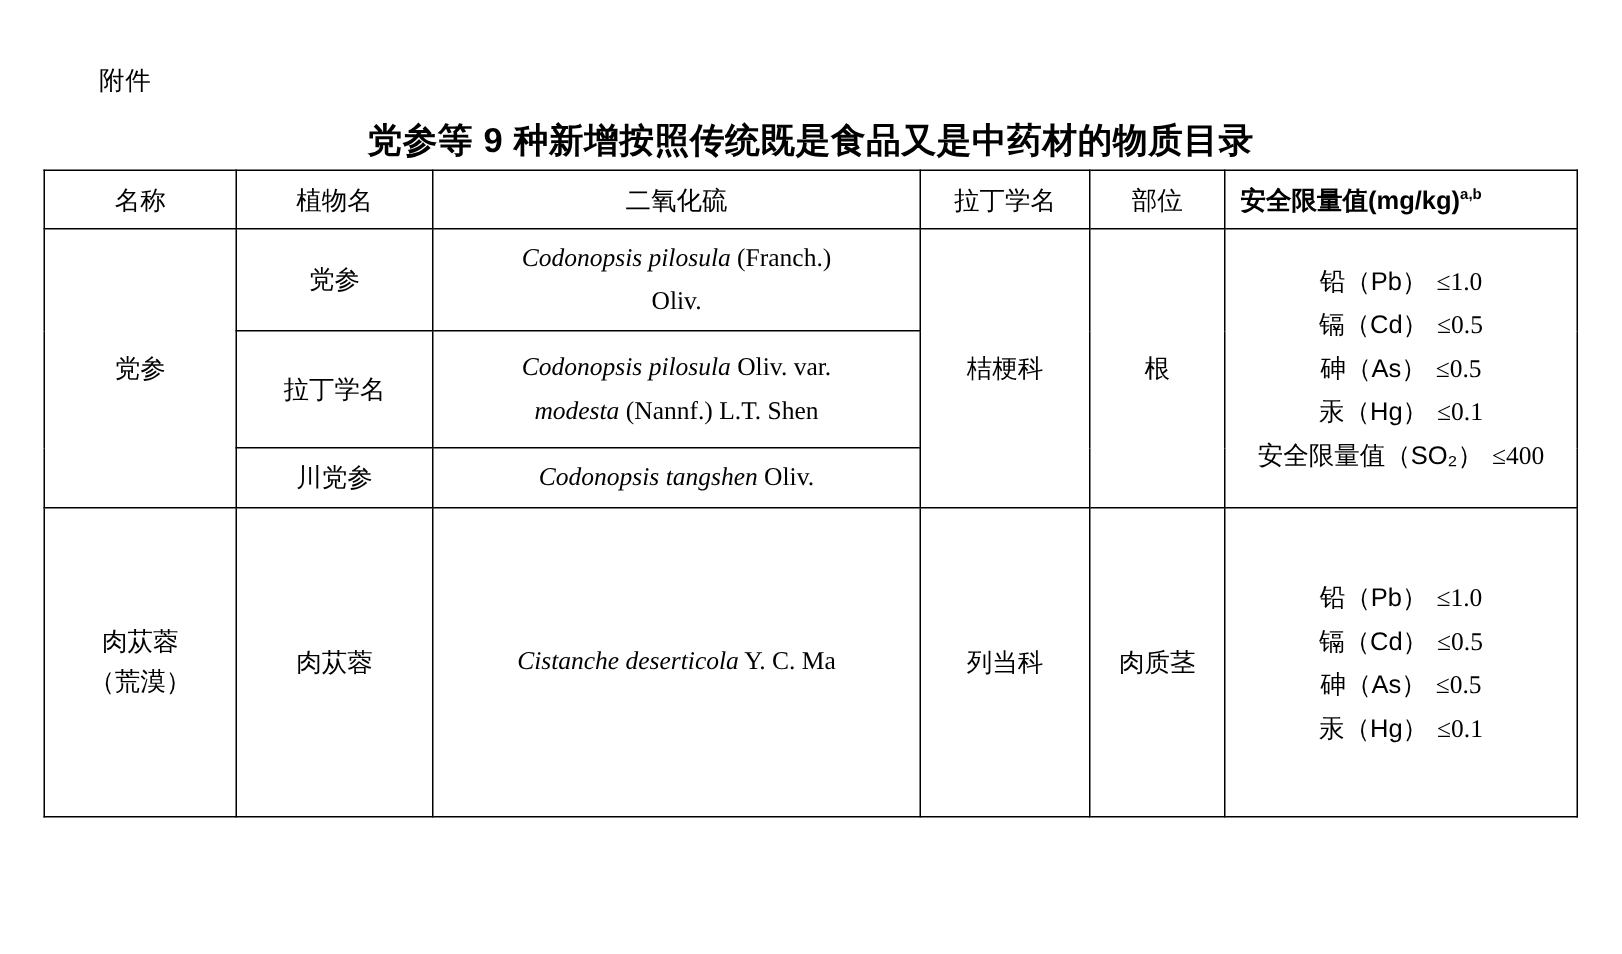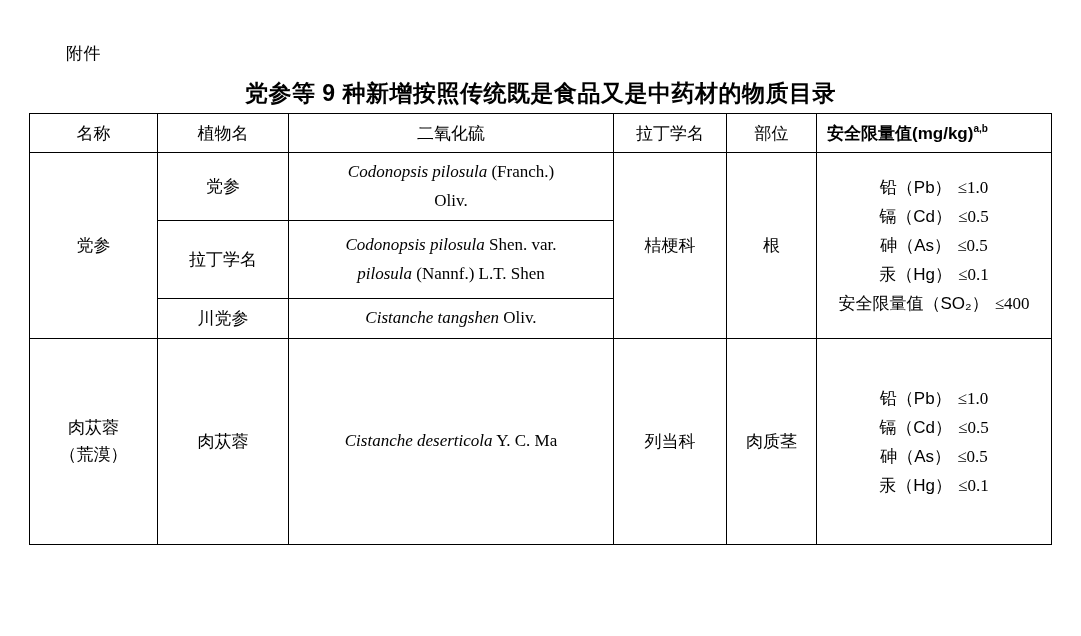--- a/index.html
+++ b/index.html
@@ -155,29 +155,29 @@
           <div class="limit-line"><span>镉（Cd）</span><span class="sym">≤0.5</span></div>
           <div class="limit-line"><span>砷（As）</span><span class="sym">≤0.5</span></div>
           <div class="limit-line"><span>汞（Hg）</span><span class="sym">≤0.1</span></div>
           <div class="limit-line"><span>安全限量值（SO₂）</span><span class="sym">≤400</span></div>
         </td>
       </tr>
 
       <tr class="row-h2">
         <td class="cn-cell">拉丁学名</td>
         <td class="latin-cell">
-          <i>Codonopsis pilosula</i><span> Shen. var.</span><br>
-          <i>pilosula</i><span> (Nannf.) L.T. Shen</span>
+          <i>Codonopsis pilosula</i><span> Oliv. var.</span><br>
+          <i>modesta</i><span> (Nannf.) L.T. Shen</span>
         </td>
       </tr>
 
       <tr class="row-h3">
         <td class="cn-cell">川党参</td>
         <td class="latin-cell">
-          <i>Cistanche tangshen</i><span> Oliv.</span>
+          <i>Codonopsis tangshen</i><span> Oliv.</span>
         </td>
       </tr>
 
       <tr class="row-h4">
         <td class="cn-cell">
           <span class="stack">
             <div>肉苁蓉</div>
             <div>（荒漠）</div>
           </span>
         </td>

